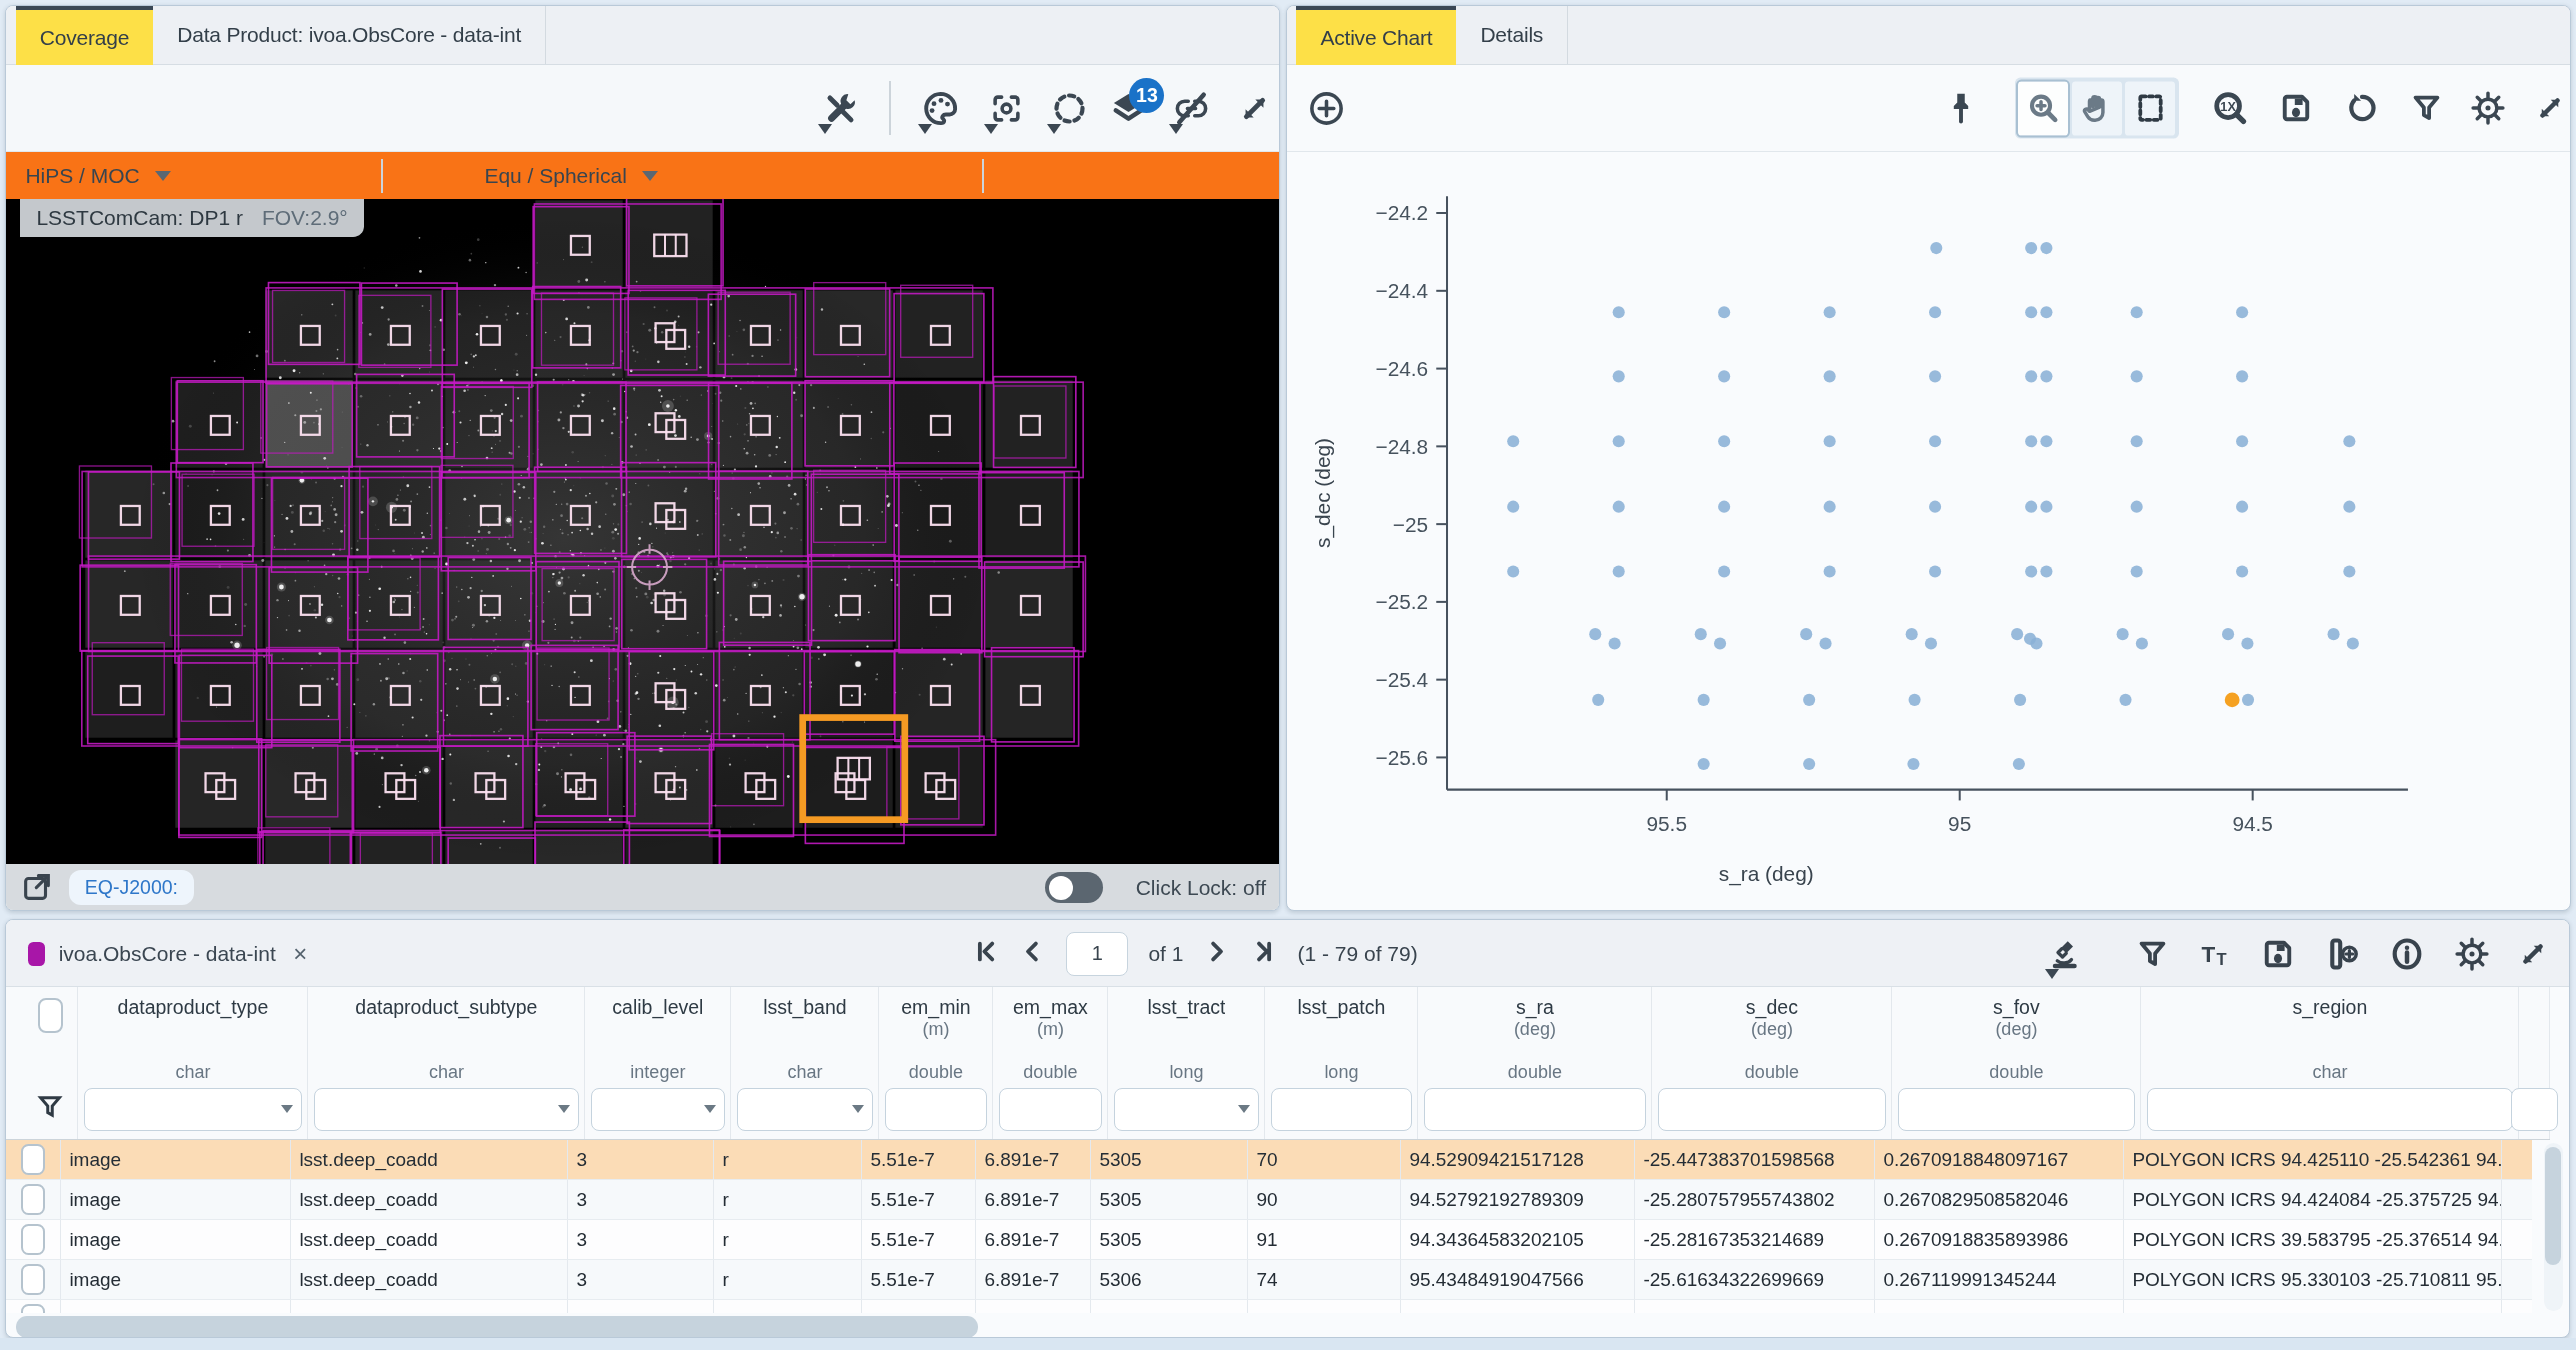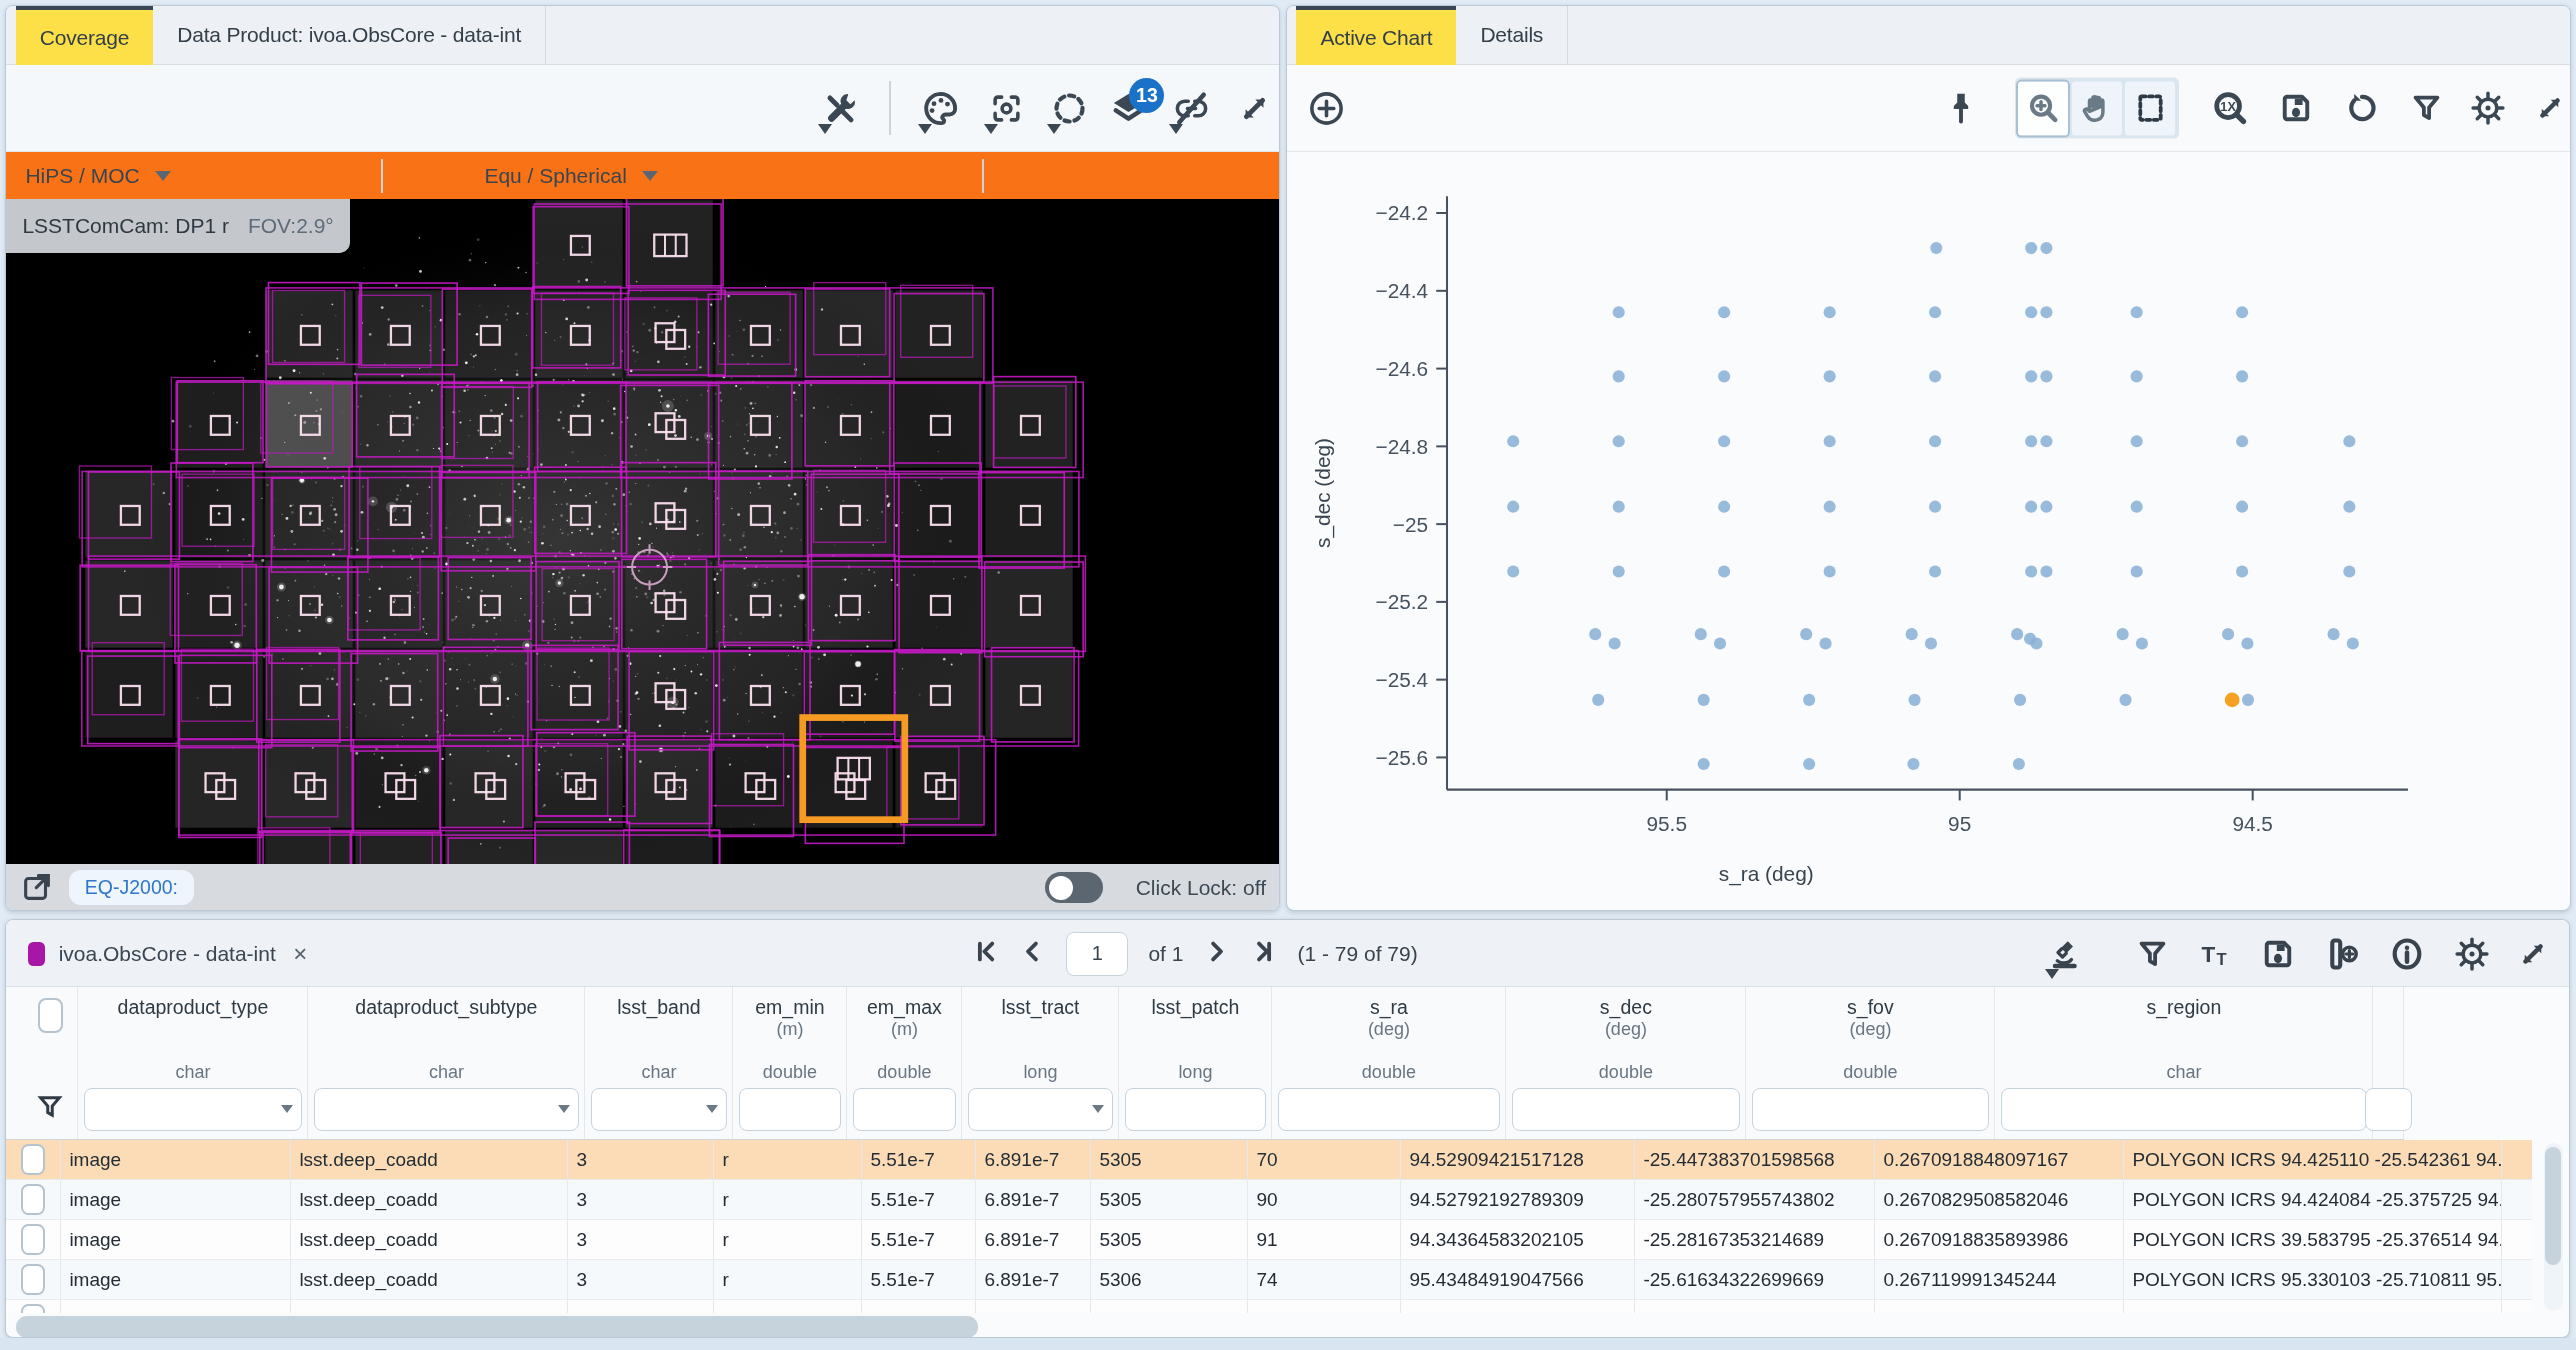--- a/index.html
+++ b/index.html
@@ -23,21 +23,21 @@
   .dd-caret { position:absolute; left:1.3px; bottom:2.7px; width:0; height:0; border-left:7.4px solid transparent; border-right:7.4px solid transparent; border-top:10px solid #3b4752; }
   .vline { position:absolute; top:16px; bottom:16px; width:1.3px; background:#ccd4da; }
   .badge { position:absolute; top:-2.7px; right:-12px; min-width:35px; height:35px; background:#1a72c8; color:#fff; border-radius:18px; font-size:19.5px; display:flex; align-items:center; justify-content:center; font-weight:bold; }
 
   
   .cov-controls { position:relative; height:47px; background:#f97316;text-align:right; }
   .drop { position:absolute; top:0; height:47px; display:flex; align-items:center; gap:15px; font-size:21px; color:#39454f; }
   .drop .tri { width:0; height:0; border-left:8.7px solid transparent; border-right:8.7px solid transparent; border-top:10.8px solid #5a6772; }
 
   .cov-image { position:relative; height:665px; background:#000; }
-  .img-chip { position:absolute; left:0; top:0; height:54px; background:rgba(213,217,221,.92); border-radius:0 0 10.8px 0; display:flex; align-items:center; padding:0 16px; font-size:21px; color:#2e3941; z-index:5; }
+  .img-chip { position:absolute; left:14px; top:0; height:38px; background:rgba(213,217,221,.92); border-radius:0 0 10.8px 0; display:flex; align-items:center; padding:0 16px; font-size:21px; color:#2e3941; z-index:5; }
   .img-chip .fov { color:#5e6c78; margin-left:19px; }
 
   .cov-footer { position:relative; height:47px; background:#d7dbdf; display:flex; align-items:center; }
   .coord-pill { margin-left:15px; background:#eef5fc; border-radius:12px; height:35px; display:flex; align-items:center; padding:0 16px; font-size:19.5px; color:#2e77c9; }
   .toggle { position:absolute; right:176px; width:58px; height:31px; background:#5b6670; border-radius:16px; }
   .toggle .knob { position:absolute; left:3.4px; top:3.4px; width:24px; height:24px; background:#fff; border-radius:50%; }
   .lock-label { position:absolute; right:13.4px; font-size:21px; color:#3d4953; }
   .ext-icon { margin-left:13.4px; }
 
   
@@ -1943,20 +1943,28 @@
           </div>
         </div>
         <div class="hcell" style="width: 277px;">
           <div class="hname">dataproduct_subtype</div>
           <div class="hunit"></div>
           <div class="htype">char</div>
           <div class="hfilter">
             <span class="ftri"></span>
           </div>
         </div>
+        <div class="hcell" style="width: 146px;">
+          <div class="hname">calib_level</div>
+          <div class="hunit"></div>
+          <div class="htype">integer</div>
+          <div class="hfilter">
+            <span class="ftri"></span>
+          </div>
+        </div>
         <div class="hcell" style="width: 148px;">
           <div class="hname">lsst_band</div>
           <div class="hunit"></div>
           <div class="htype">char</div>
           <div class="hfilter">
             <span class="ftri"></span>
           </div>
         </div>
         <div class="hcell" style="width: 114px;">
           <div class="hname">em_min</div>

